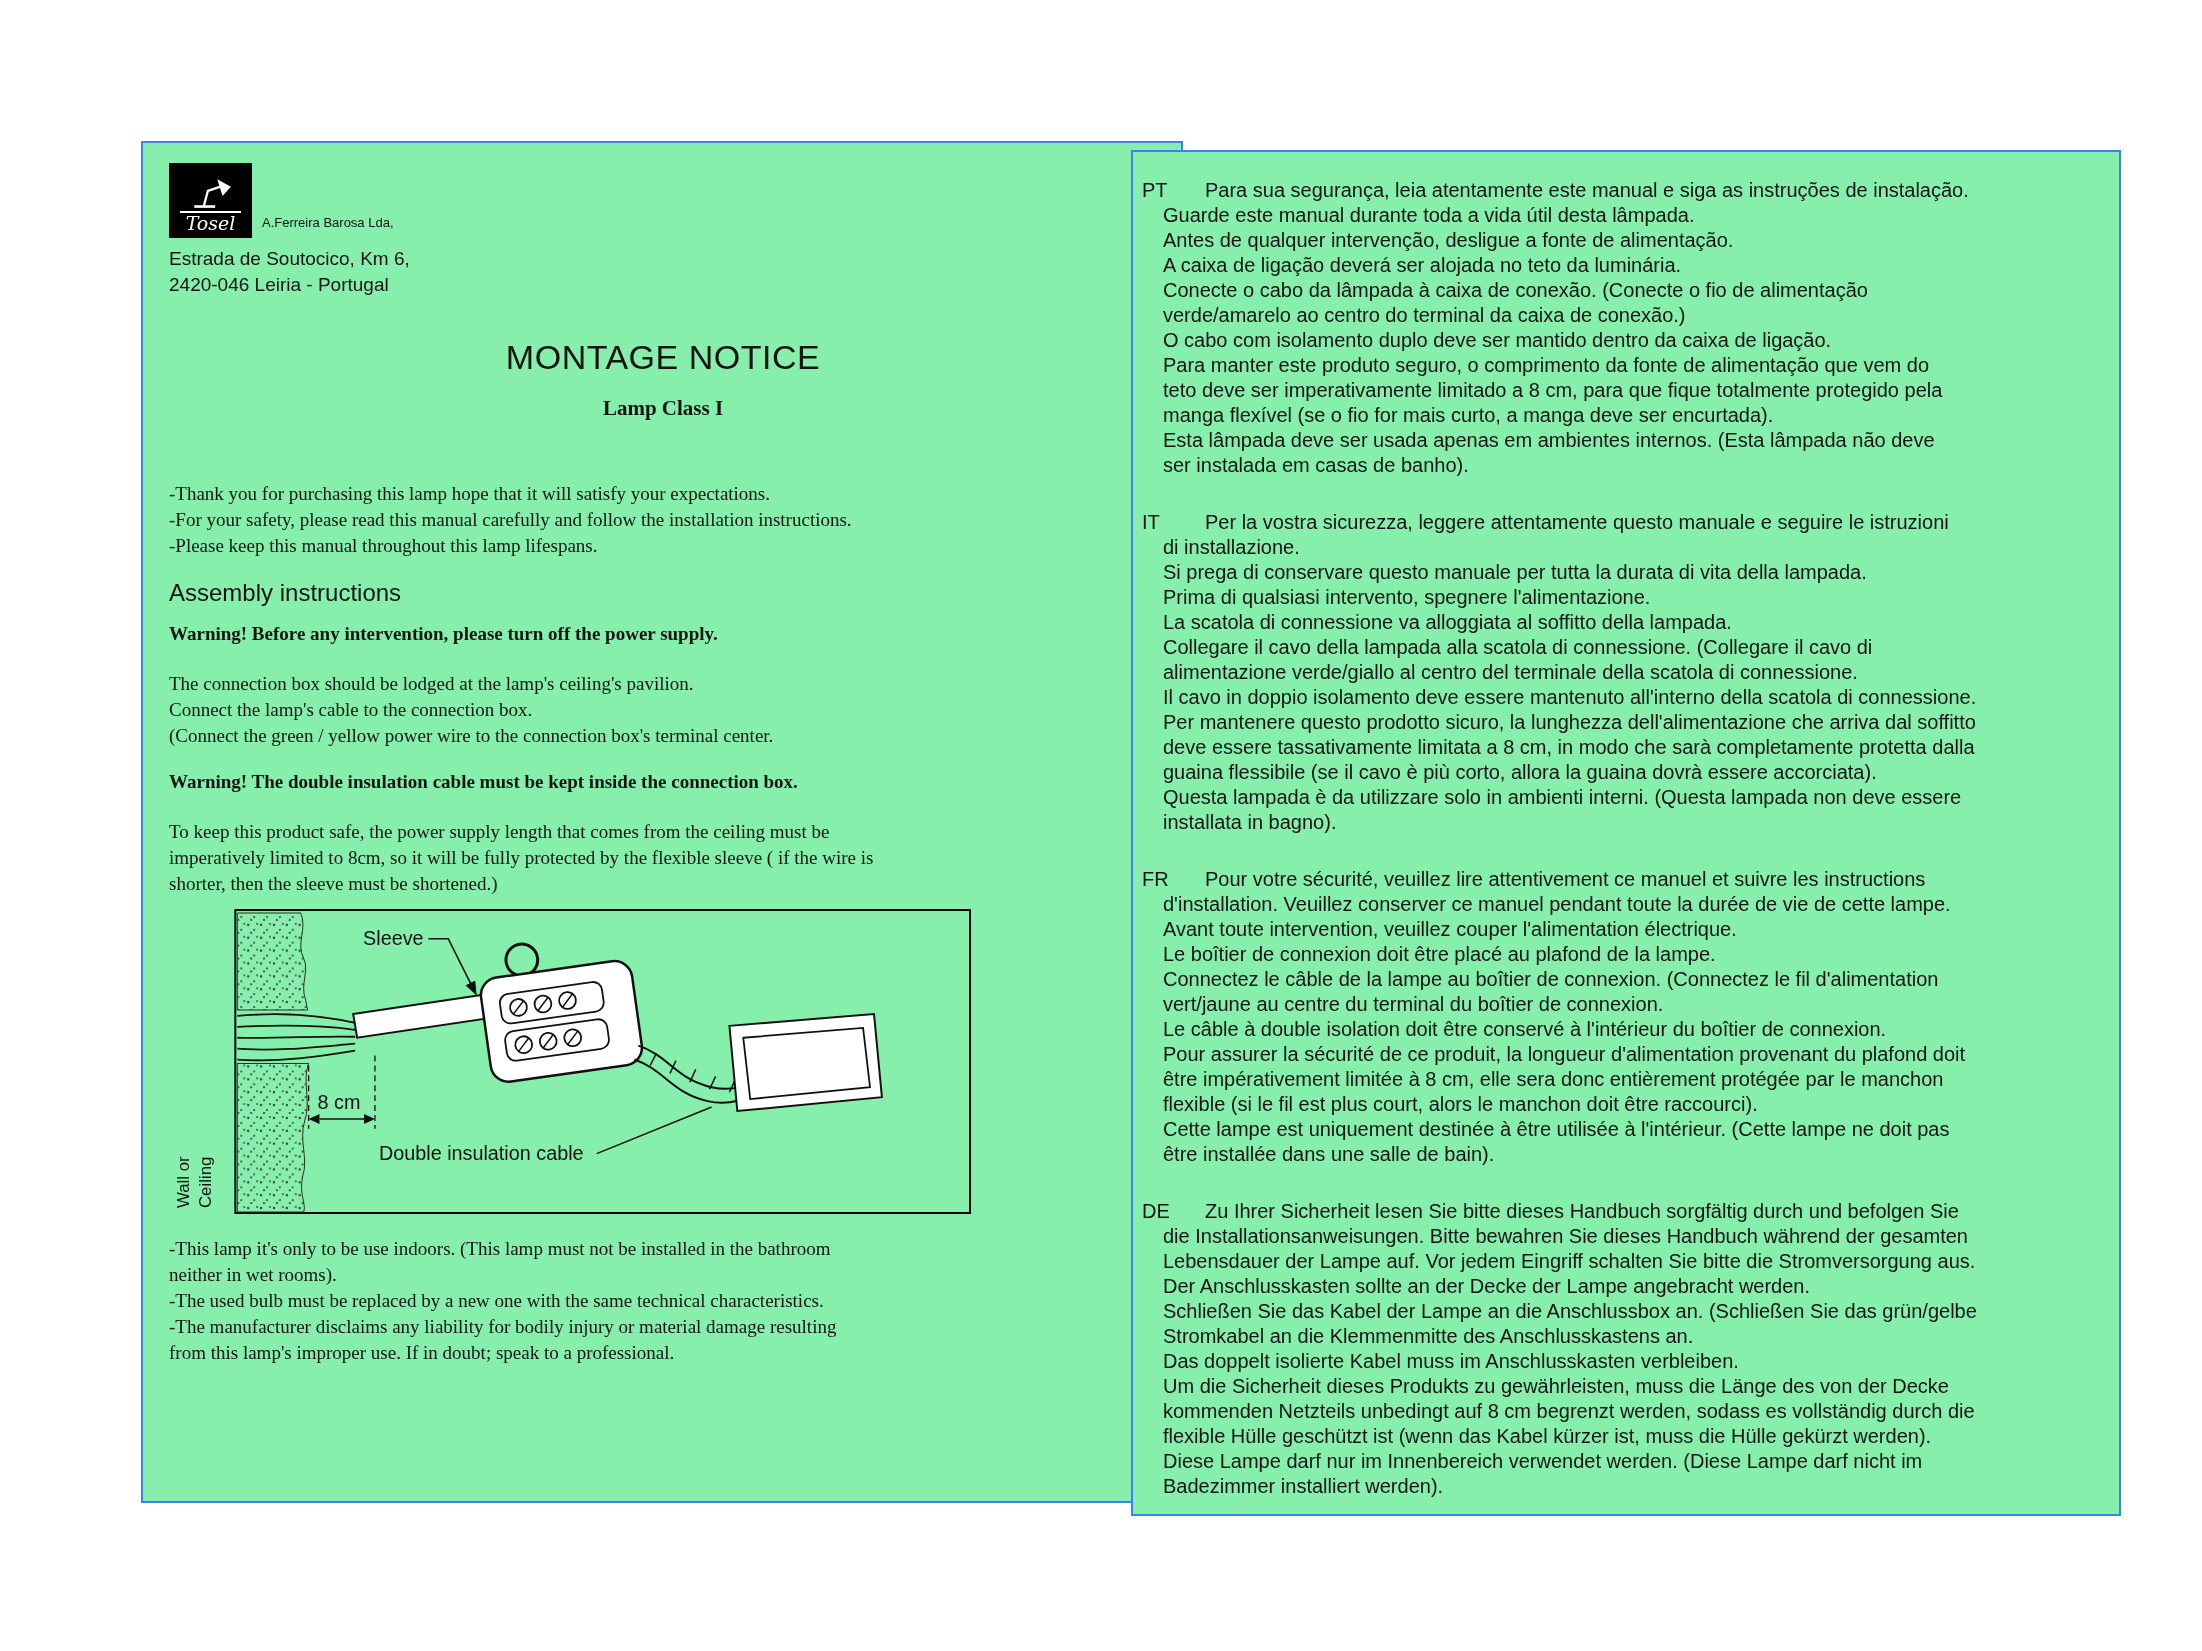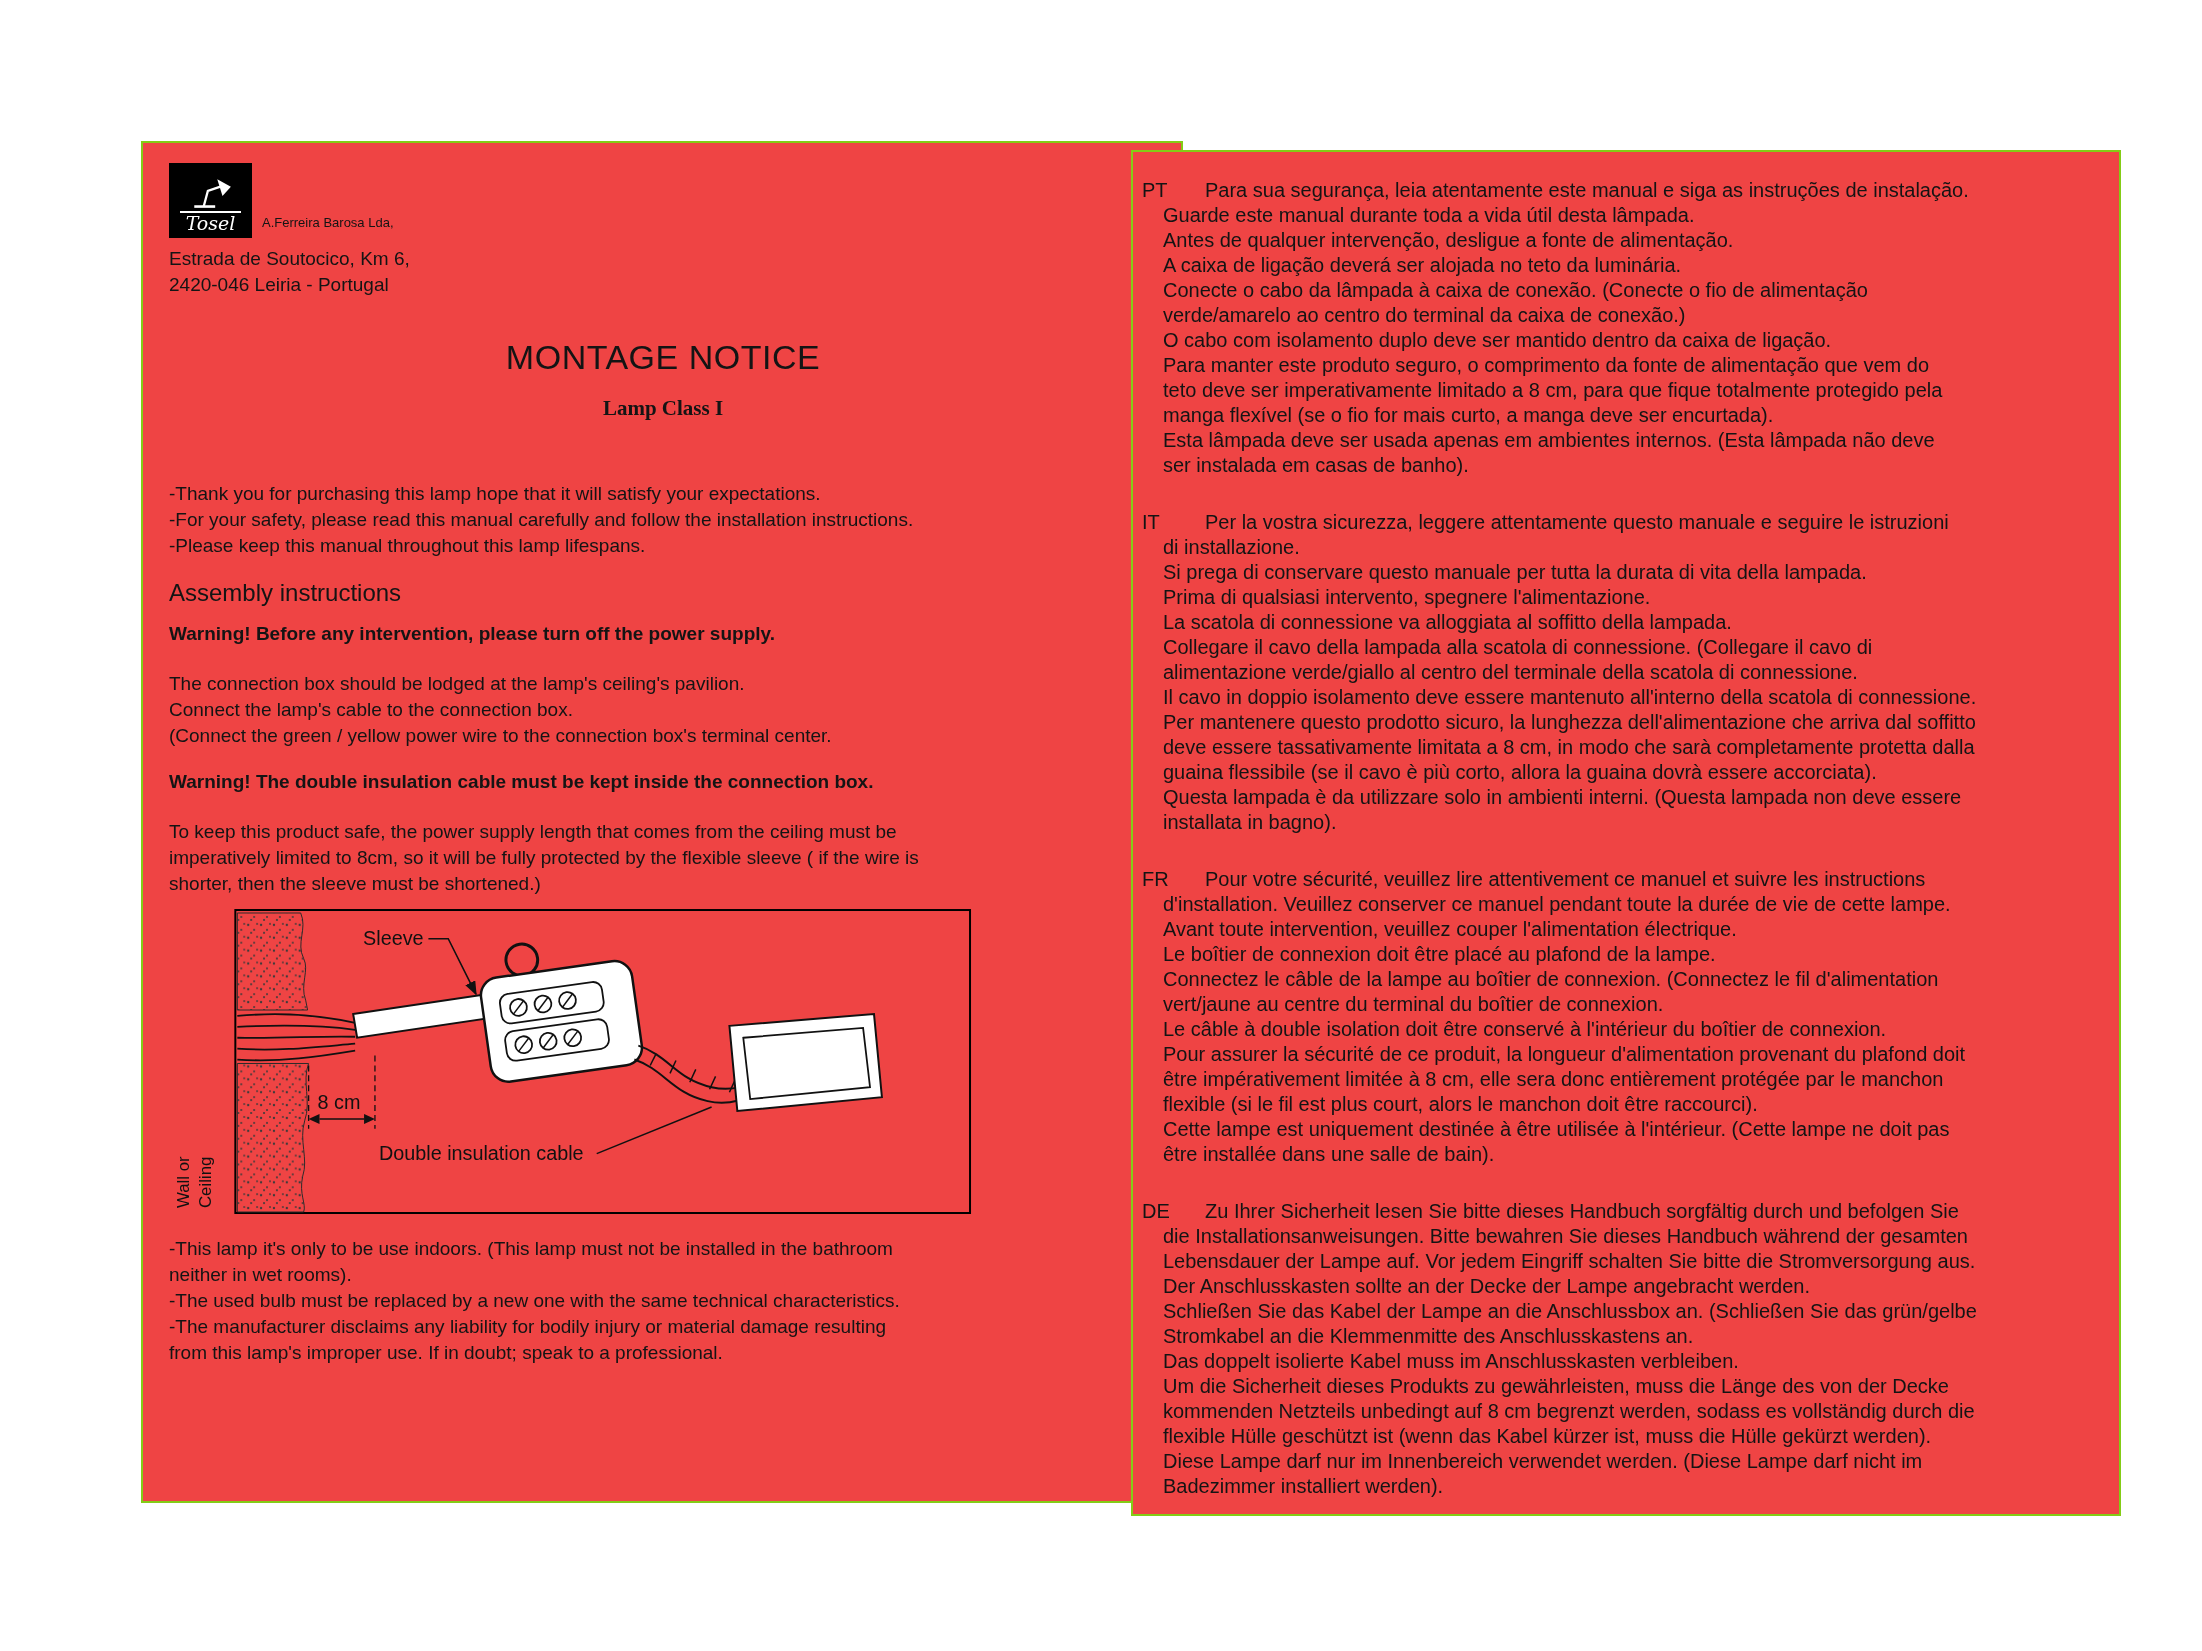--- a/index.html
+++ b/index.html
@@ -2,21 +2,21 @@
 <html><head>
 <meta charset="utf-8">
 <style>
   * { margin:0; padding:0; box-sizing:border-box; }
   html,body { background:#ffffff; }
   body {
     width:2203px; height:1651px; position:relative;
     font-family:"Liberation Sans","DejaVu Sans",sans-serif;
     color:#141414;
   }
-  .page { position:absolute; background:#ef4444; border:2px solid #84cc16; }
+  .page { position:absolute; background:#86efac; border:2px solid #3b82f6; }
   .page-left {
     left:141px; top:141px; width:1042px; height:1362px;
     padding:20px 24px 0 26px; font-size:19px; line-height:26px;
   }
   .page-right {
     left:1131px; top:150px; width:990px; height:1366px;
     padding:26px 14px 0 9px; font-size:20px; line-height:25px;
   }
   .logo-row { display:flex; align-items:flex-end; gap:10px; }
   .logo-box {
@@ -24,21 +24,21 @@
     display:flex; flex-direction:column; align-items:center; justify-content:flex-end;
     padding-bottom:4px; flex:0 0 auto;
   }
   .lamp-icon { width:46px; height:32px; display:block; }
   .logo-rule { width:61px; border-top:2px solid #fff; margin-top:1px; }
   .logo-text { font-family:"DejaVu Serif",serif; font-style:italic; font-size:19px; line-height:21px; }
   .company-name { padding-bottom:2px; font-size:13px; }
   .company-address { margin-top:8px; font-size:19px; line-height:26px; }
   .doc-title { margin-top:42px; text-align:center; font-size:34px; font-weight:400; letter-spacing:0.5px; line-height:34px; }
   .doc-subtitle { margin-top:22px; text-align:center; font-size:21px; font-weight:700; line-height:24px;font-family:Liberation Serif, serif; }
-  .body-text { white-space:pre-wrap; }
+  .body-text { white-space:pre-wrap;font-family:Liberation Serif, serif; }
   .intro { margin-top:61px; }
   .section-heading { text-align:left; font-size:24px; font-weight:400; line-height:32px; }
   .assembly-heading { margin-top:18px; }
   .warning { font-weight:700; }
   .warning-1 { margin-top:12px; }
   .para-1 { margin-top:24px; }
   .warning-2 { margin-top:20px; }
   .para-2 { margin-top:24px; }
   .diagram { display:block; margin-top:12px; }
   .diagram .frame { fill:none; stroke:#000; stroke-width:2; }

